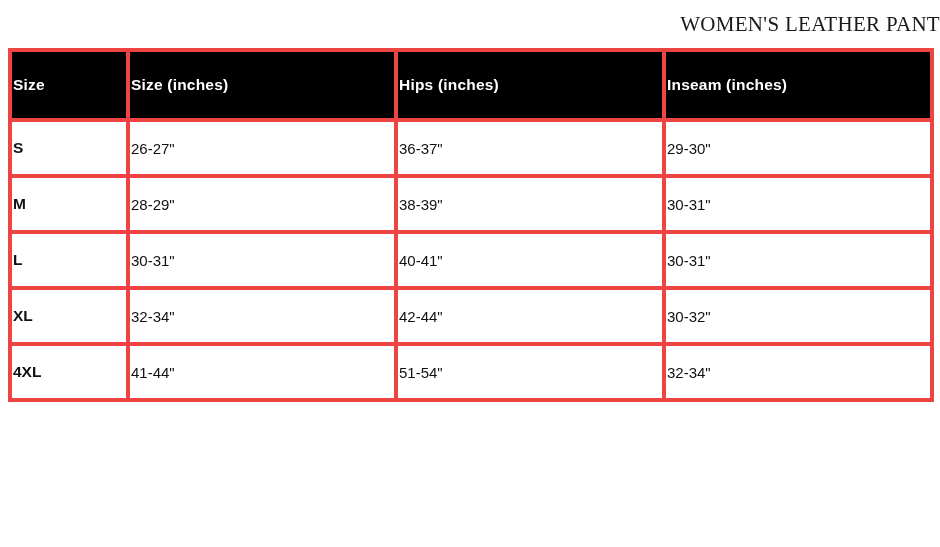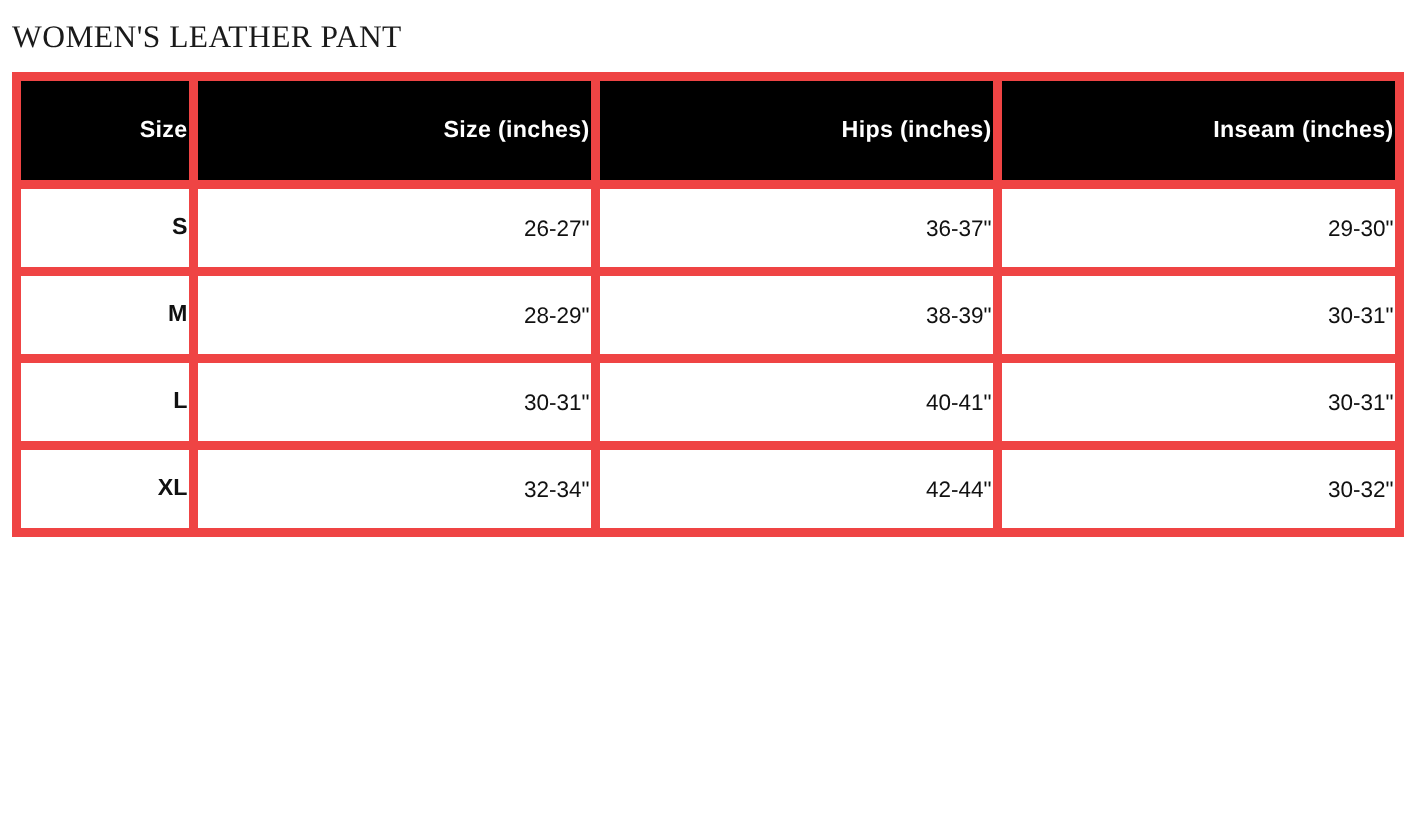--- a/index.html
+++ b/index.html
@@ -24,31 +24,32 @@
     font-family: "Liberation Serif", serif;
     font-size: 21px;
     font-weight: 400;
     letter-spacing: 0.3px;
     color: #1a1a1a;
     padding: 8px 0 0 8px;
     margin: 0;
     height: 40px;
     line-height: 32px;
     white-space: nowrap;
+    text-align: right;
   }
   table.size-chart {
     border-collapse: collapse;
     width: 924px;
     margin-left: 8px;
     table-layout: fixed;
   }
   table.size-chart th,
   table.size-chart td {
-    border: 6px solid #ef4444;
-    text-align: right;
+    border: 4px solid #ef4444;
+    text-align: left;
     vertical-align: middle;
   }
   table.size-chart thead th {
     background: #000000;
     color: #ffffff;
     font-size: 15.5px;
     font-weight: bold;
     height: 64px;
     letter-spacing: 0.2px;
   }
@@ -105,16 +106,22 @@
         <td>30-31"</td>
         <td>40-41"</td>
         <td>30-31"</td>
       </tr>
       <tr>
         <td class="size-cell">XL</td>
         <td>32-34"</td>
         <td>42-44"</td>
         <td>30-32"</td>
       </tr>
+      <tr>
+        <td class="size-cell">4XL</td>
+        <td>41-44"</td>
+        <td>51-54"</td>
+        <td>32-34"</td>
+      </tr>
     </tbody>
   </table>
 
 </div>
 
 </body></html>

